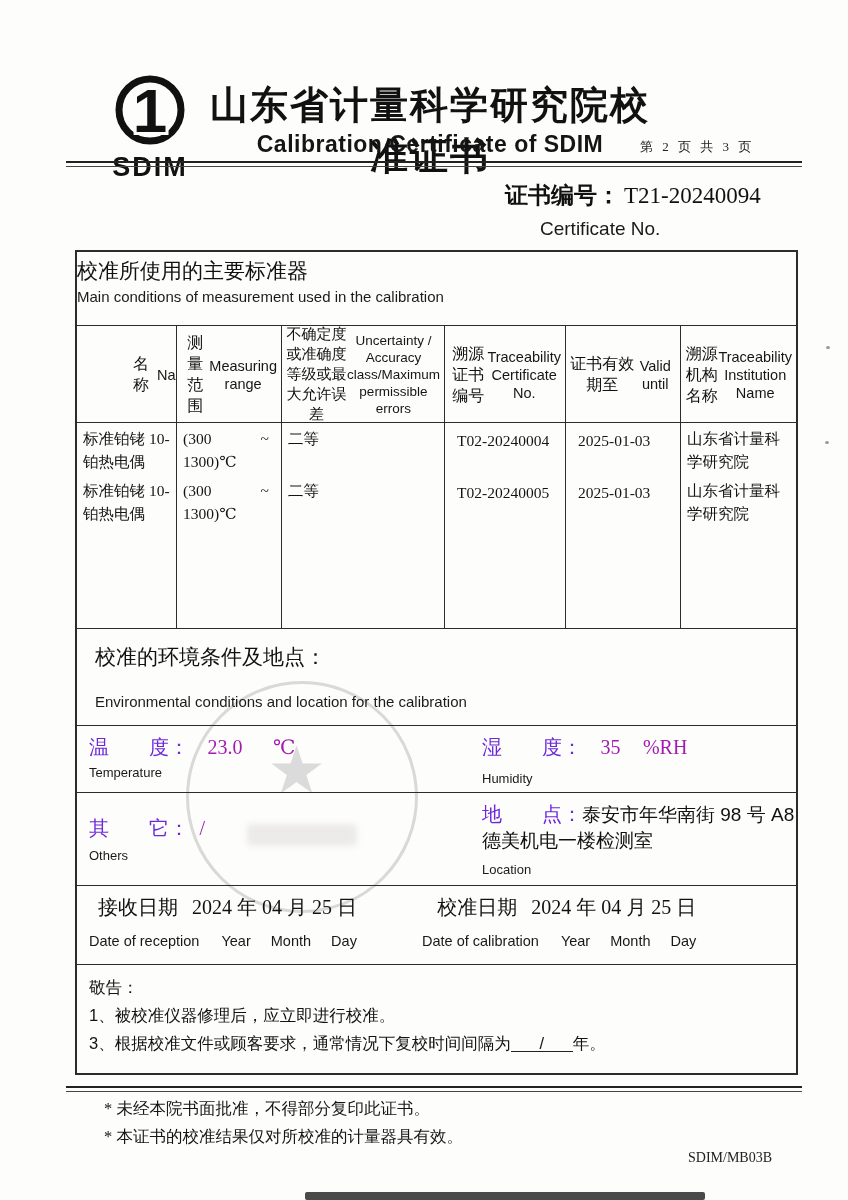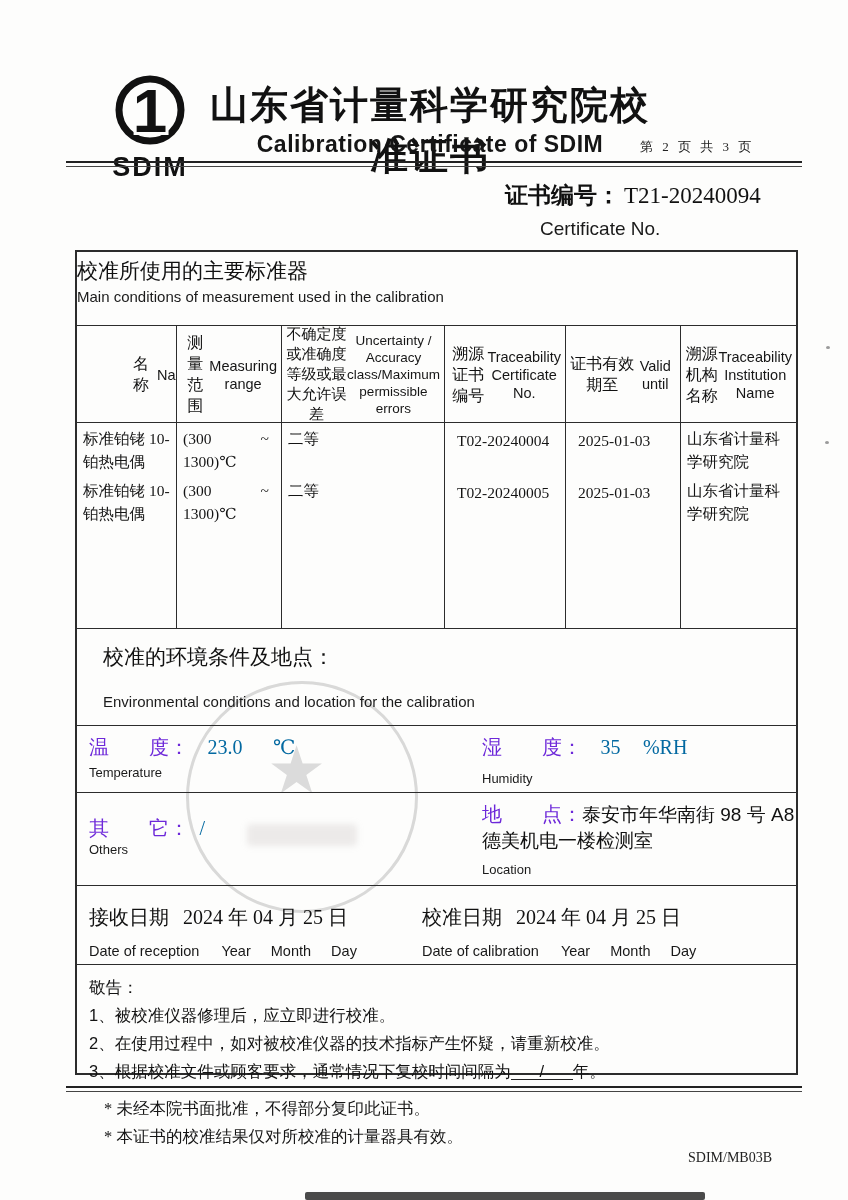--- a/index.html
+++ b/index.html
@@ -40,32 +40,32 @@
   .hcell{display:flex;flex-direction:row;align-items:center;text-align:center;height:100%;padding:2px 4px;box-sizing:border-box;}
   .hcell .cn{font-size:16px;color:#111;line-height:21px;}
   .hcell .en{font-size:14.5px;color:#161616;line-height:18px;margin-top:1px;}
   .hcell.small .cn{font-size:15px;line-height:20px;}
   .hcell.small .en{font-size:13.5px;line-height:17px;}
   .bodycell{padding:4px 6px;box-sizing:border-box;font-family:"Liberation Serif","DejaVu Serif",serif;font-size:15.5px;line-height:23px;color:#141414;}
   .std-entry{height:51px;margin-bottom:1px;}
   .range-line{display:flex;justify-content:space-between;padding-right:6px;}
   .cellpad-lg{padding-left:12px;padding-top:6px;}
   
-  .sec-env-title{height:97px;padding:14px 0 0 26px;}
+  .sec-env-title{height:97px;padding:14px 0 0 18px;}
   .sec-env-title .sec-title-en{margin-top:22px;}
   .sec-th{height:67px;}
   .sec-oth{height:93px;}
   .envblock{position:absolute;}
   .env-label{font-size:20px;font-weight:500;color:#6d28d9;}
-  .env-val{font-family:"Liberation Serif","DejaVu Serif",serif;font-size:20px;color:#0369a1;}
+  .env-val{font-family:"Liberation Serif","DejaVu Serif",serif;font-size:20px;color:#a21caf;}
   .env-en{font-size:13px;color:#1a1a1a;}
   .loc-text{font-size:19px;line-height:26px;color:#111;font-weight:500;}
   
   .sec-dates{height:79px;}
-  .dateblock{position:absolute;top:18px;}
+  .dateblock{position:absolute;top:8px;text-align:right;}
   .date-cn{font-size:20px;font-weight:500;color:#111;}
   .date-val{font-family:"Liberation Serif","DejaVu Serif",serif;font-size:20px;margin-left:14px;color:#111;}
   .date-en{font-size:14.5px;color:#181818;margin-top:12px;}
   .date-units{margin-left:22px;word-spacing:16px;}
   
   .sec-notice{height:122px;padding:8px 0 0 12px;border-bottom:none;}
   .notice-line{font-size:16.5px;line-height:28px;color:#131313;font-weight:500;}
   .blank{display:inline-block;min-width:62px;border-bottom:1.5px solid #222;text-align:center;line-height:15px;}
   
   .footnote{position:absolute;left:104px;font-family:"Liberation Serif","DejaVu Serif",serif;font-size:16.5px;color:#151515;}
@@ -216,21 +216,21 @@
         <span class="env-val" style="margin-left:14px;">35</span>
         <span class="env-val" style="margin-left:18px;">%RH</span>
         <div class="env-en" style="margin-top:10px;">Humidity</div>
       </div>
     </div>
 
     <div class="sec sec-oth">
       <div class="envblock" style="left:12px;top:22px;">
         <span class="env-label">其　　它：</span>
         <span class="env-val" style="margin-left:6px;">/</span>
-        <div class="env-en" style="margin-top:0;">Others</div>
+        <div class="env-en" style="margin-top:6px;">Others</div>
       </div>
       <div class="envblock" style="left:405px;top:8px;width:315px;">
         <div class="loc-text"><span class="env-label">地　　点：</span><span>泰安市年华南街 98 号 A8 德美机电一楼检测室</span></div>
         <div class="env-en" style="margin-top:8px;">Location</div>
       </div>
     </div>
 
     <div class="sec sec-dates">
       <div class="dateblock" style="left:12px;">
         <span class="date-cn">接收日期</span><span class="date-val">2024 年 04 月 25 日</span>
@@ -238,21 +238,20 @@
       </div>
       <div class="dateblock" style="left:345px;">
         <span class="date-cn">校准日期</span><span class="date-val">2024 年 04 月 25 日</span>
         <div class="date-en"><span>Date of calibration</span><span class="date-units">Year Month Day</span></div>
       </div>
     </div>
 
     <div class="sec sec-notice">
       <div class="notice-line">敬告：</div>
       <div class="notice-line">1、被校准仪器修理后，应立即进行校准。</div>
-      <div class="notice-line">2、在使用过程中，如对被校准仪器的技术指标产生怀疑，请重新校准。</div>
       <div class="notice-line">
         <span>3、根据校准文件或顾客要求，通常情况下复校时间间隔为</span><span class="blank">/</span><span>年。</span>
       </div>
     </div>
 
   </div>
 
   <div class="rule-double rule-foot"></div>
   <div class="footnote fn1">* 未经本院书面批准，不得部分复印此证书。</div>
   <div class="footnote fn2">* 本证书的校准结果仅对所校准的计量器具有效。</div>

